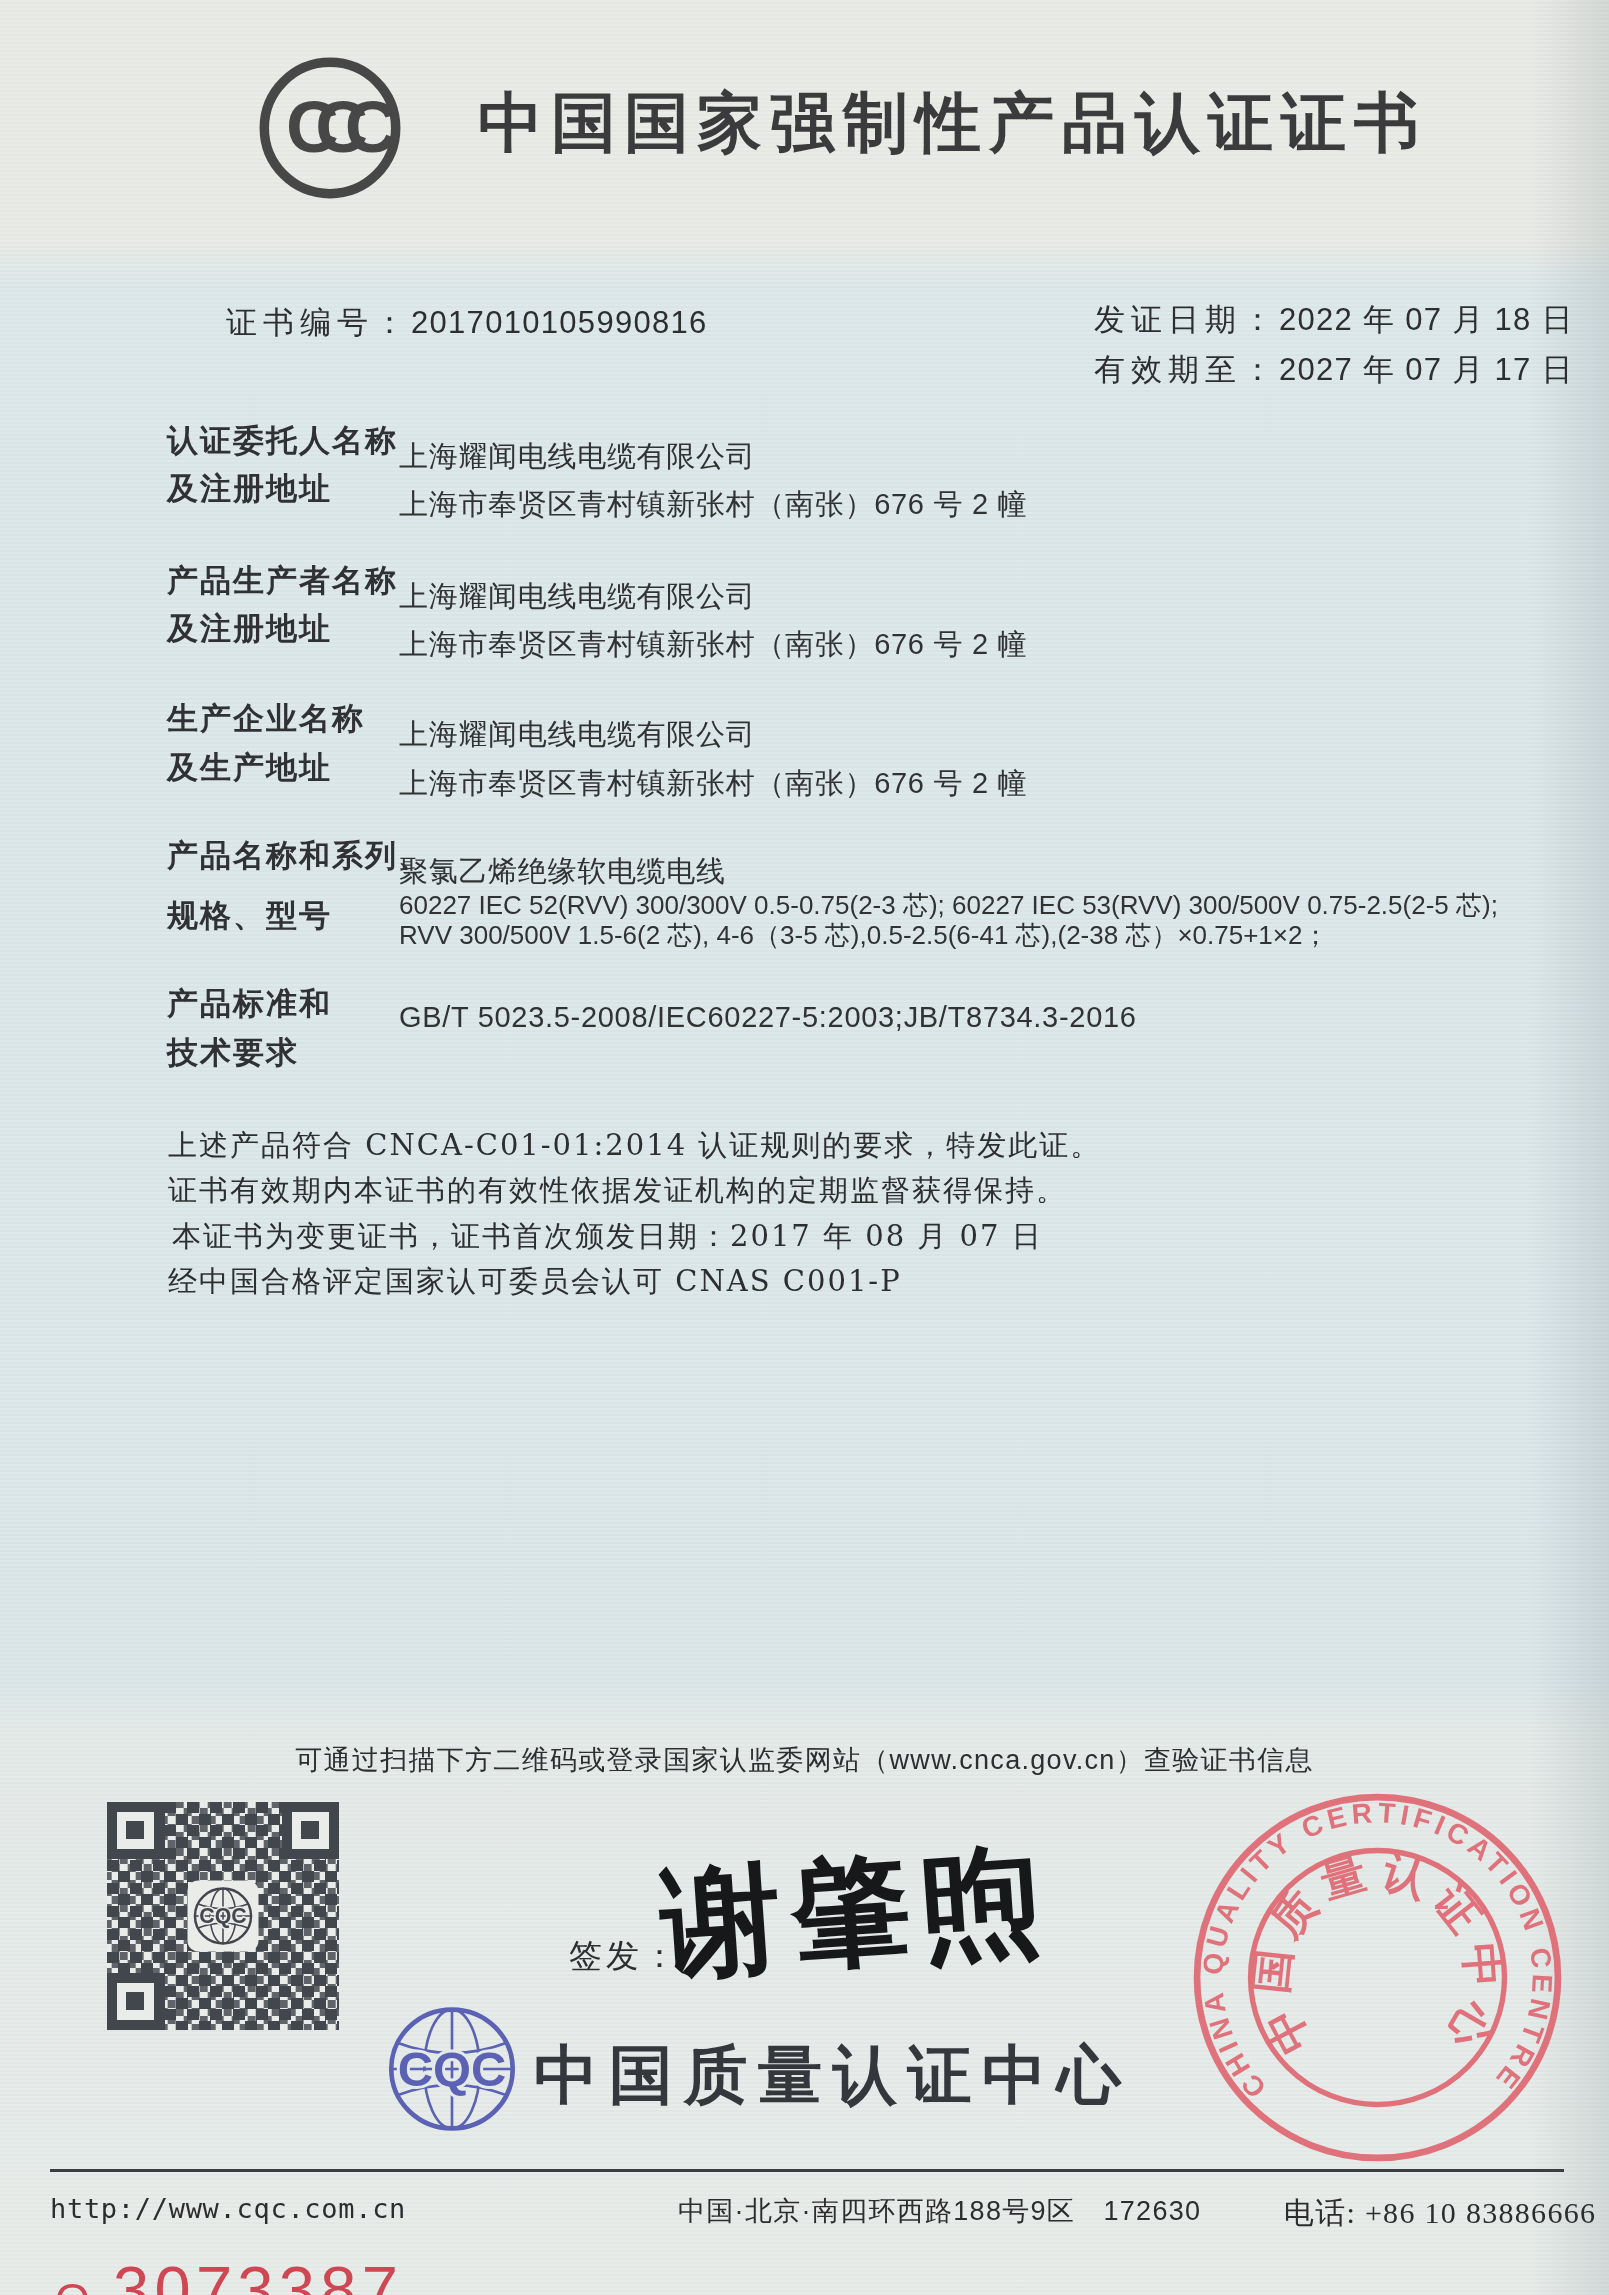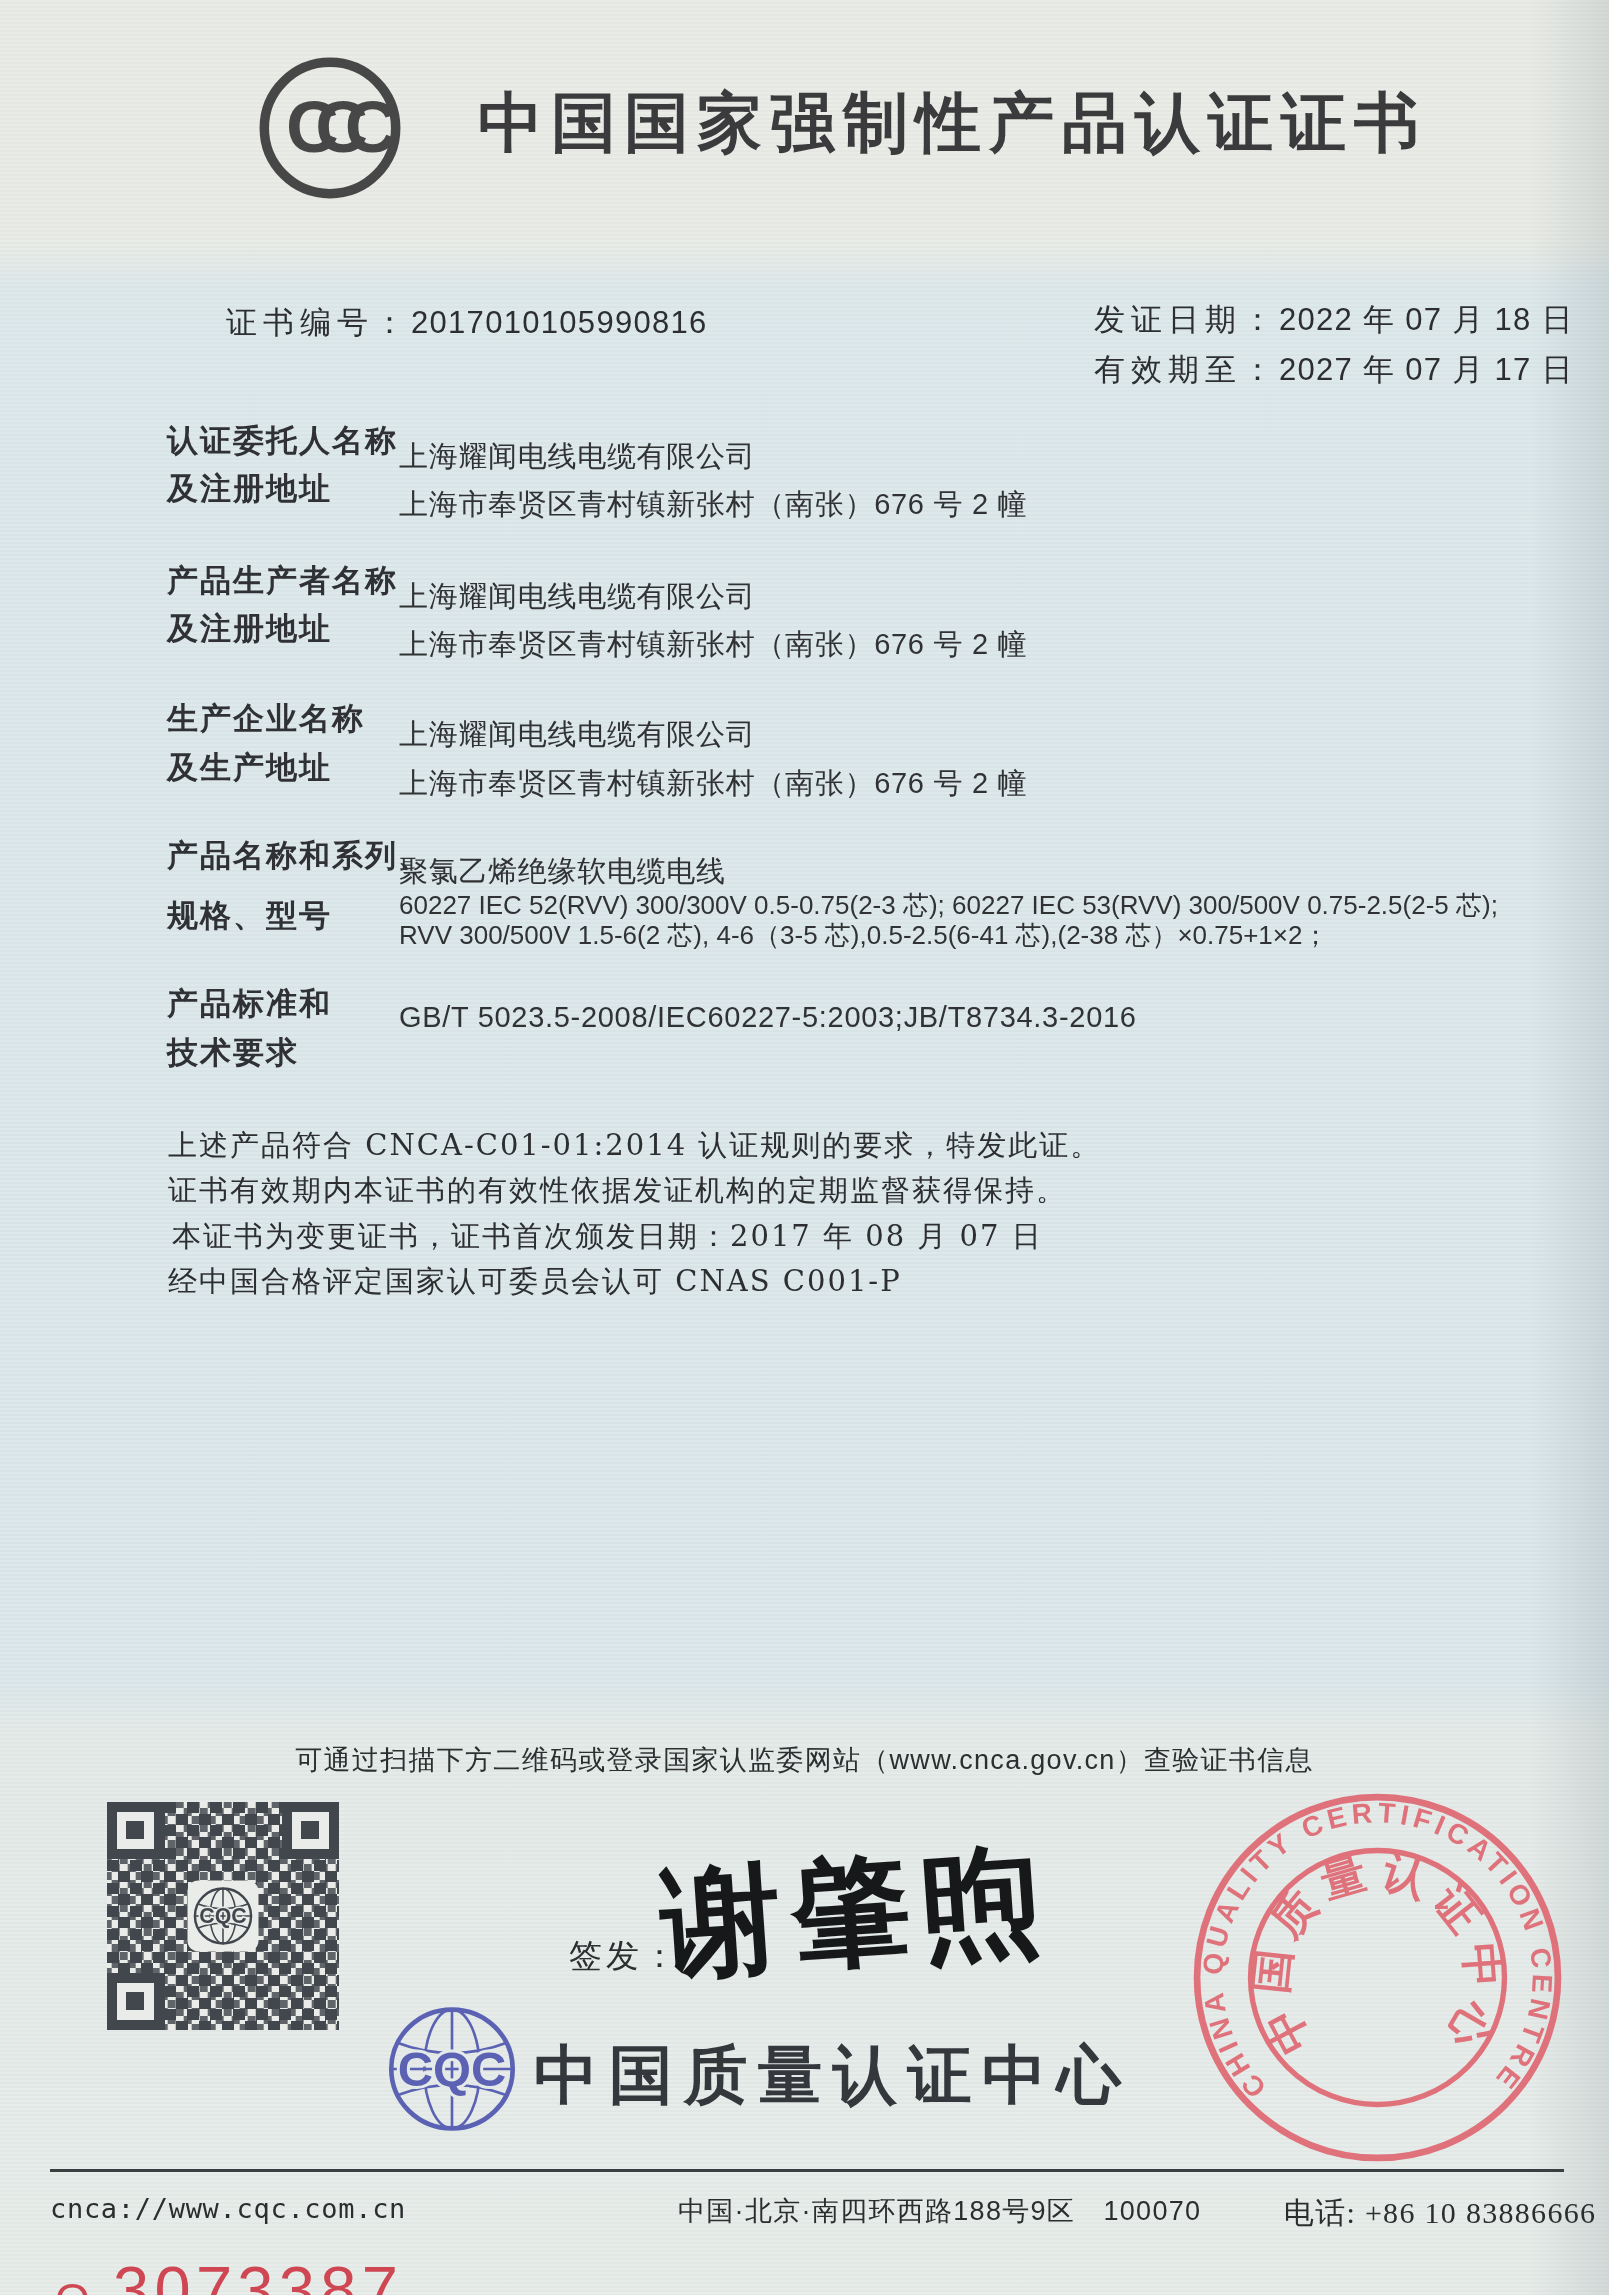--- a/index.html
+++ b/index.html
@@ -137,21 +137,21 @@
   <circle cx="300" cy="300" r="190" fill="none" stroke="#df6570" stroke-width="8"></circle>
   <text font-size="42" font-weight="bold" fill="#df6570" letter-spacing="7" font-family="Liberation Sans, DejaVu Sans, sans-serif">
     <textPath href="#sealOuterPath" startOffset="0">CHINA QUALITY CERTIFICATION CENTRE</textPath>
   </text>
   <text font-size="66" font-weight="bold" fill="#df6570" letter-spacing="14" font-family="DejaVu Serif, Liberation Serif, serif">
     <textPath href="#sealInnerPath" startOffset="0">中国质量认证中心</textPath>
   </text>
 </svg>
 
 <div class="abs footer-divider"></div>
-<div class="abs footer-url">cnca://www.cqc.com.cn</div>
-<div class="abs footer-address">中国·北京·南四环西路188号9区　100070</div>
+<div class="abs footer-url">http://www.cqc.com.cn</div>
+<div class="abs footer-address">中国·北京·南四环西路188号9区　172630</div>
 <div class="abs footer-phone">电话: +86 10 83886666</div>
 
 <div class="abs serial">
   <span class="serial-prefix">Q</span>
   <span class="serial-digits">3073387</span>
 </div>
 
 
 </body></html>

